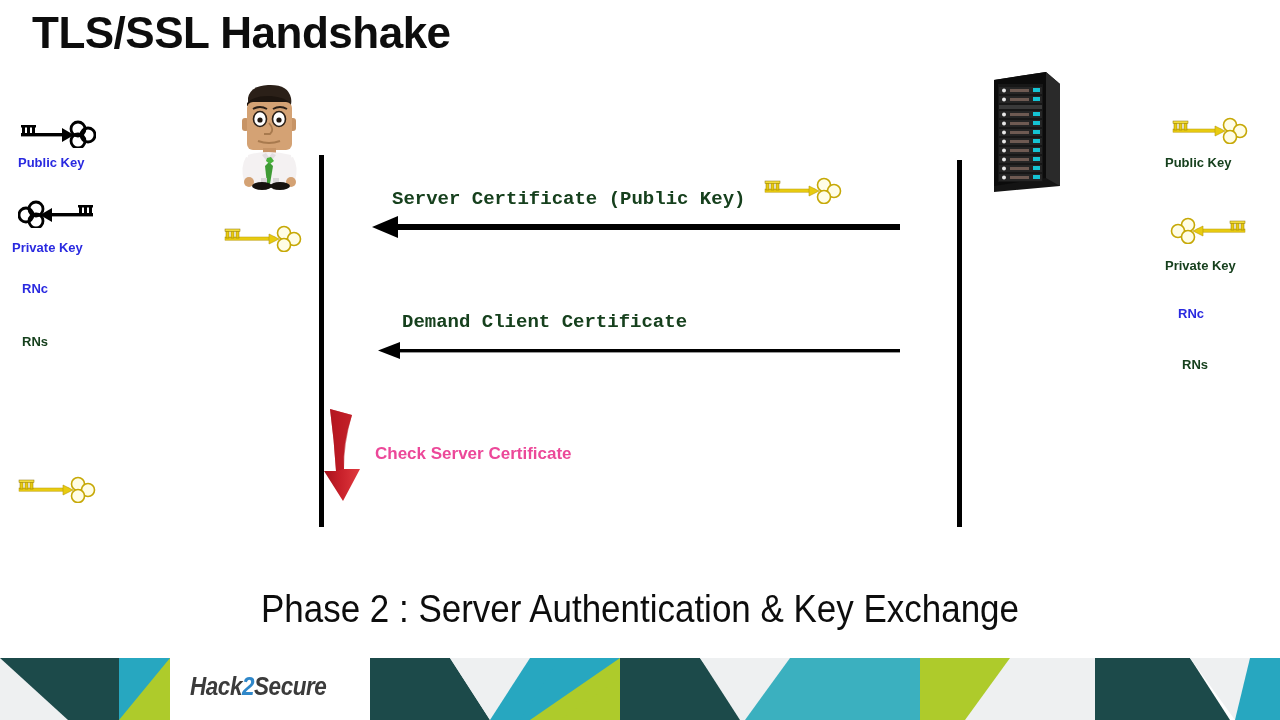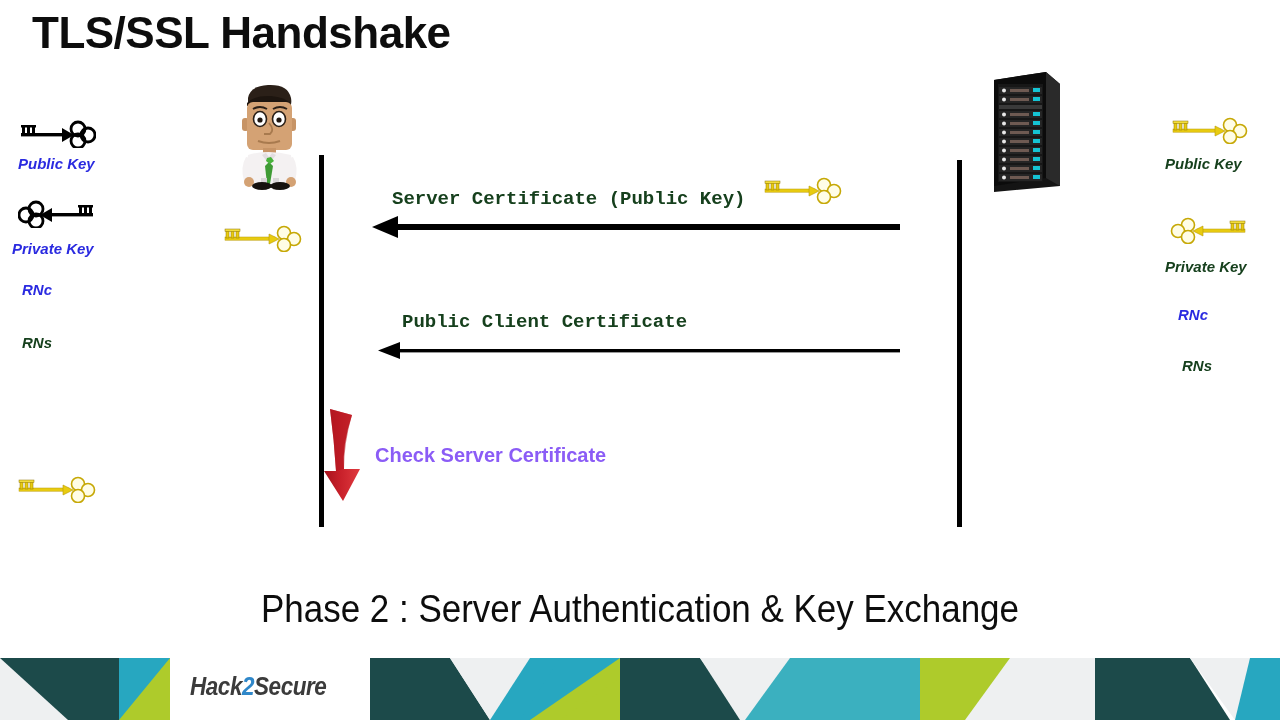--- a/index.html
+++ b/index.html
@@ -19,45 +19,44 @@
     font-size:44px;font-weight:bold;color:#0d0d0d;
     letter-spacing:-0.5px;
     font-family:"Liberation Sans", sans-serif;
   }
 
   
   .legend-left{position:absolute;left:0px;top:110px;width:200px;}
   .legend-right{position:absolute;left:1160px;top:108px;width:200px;}
 
   .legend-label{
-    font-size:15px;font-weight:bold;
+    font-size:13px;font-weight:bold;
     font-family:"Liberation Sans", sans-serif;
     white-space:nowrap;
-    font-style:italic;
   }
   .c-blue{color:#2a2ae0;}
   .c-green{color:#16401d;}
 
   
   .lifeline{
     position:absolute;width:5px;background:#000000;
   }
 
   
   .msg-label{
     position:absolute;
     font-size:19px;font-weight:bold;color:#16401d;
     font-family:Liberation Mono, monospace;
     white-space:nowrap;
   }
   .arrow-wrap{position:absolute;}
 
   .note-label{
     position:absolute;
-    font-size:20px;font-weight:bold;color:#8b5cf6;
+    font-size:17px;font-weight:bold;color:#ec4899;
     font-family:"Liberation Sans", sans-serif;
     white-space:nowrap;
   }
 
   
   .phase{
     position:absolute;left:0;top:588px;width:1280px;
     text-align:center;
     font-size:38px;color:#0d0d0d;font-weight:400;
     font-family:"Liberation Sans", sans-serif;
@@ -307,21 +306,21 @@
       <path d="M47 10 l10 5 l-10 5 z" fill="#e8cb10" stroke="#b99a05" stroke-width="0.6"></path>
     </svg>
   </div>
   <div class="arrow-wrap" style="left:372px;top:214px;">
     <svg width="528" height="28" viewBox="0 0 528 28">
       <rect x="24" y="10" width="504" height="6" fill="#000"></rect>
       <path d="M0 13 L26 2 L26 24 Z" fill="#000"></path>
     </svg>
   </div>
 
-  <div class="msg-label" style="left:402px;top:311px;">Public Client Certificate</div>
+  <div class="msg-label" style="left:402px;top:311px;">Demand Client Certificate</div>
   <div class="arrow-wrap" style="left:378px;top:340px;">
     <svg width="522" height="22" viewBox="0 0 522 22">
       <rect x="20" y="9" width="502" height="3.4" fill="#000"></rect>
       <path d="M0 10.5 L22 2 L22 19 Z" fill="#000"></path>
     </svg>
   </div>
 
   <div class="arrow-wrap" style="left:322px;top:405px;">
     <svg width="56" height="100" viewBox="0 0 56 100">
       <defs>

